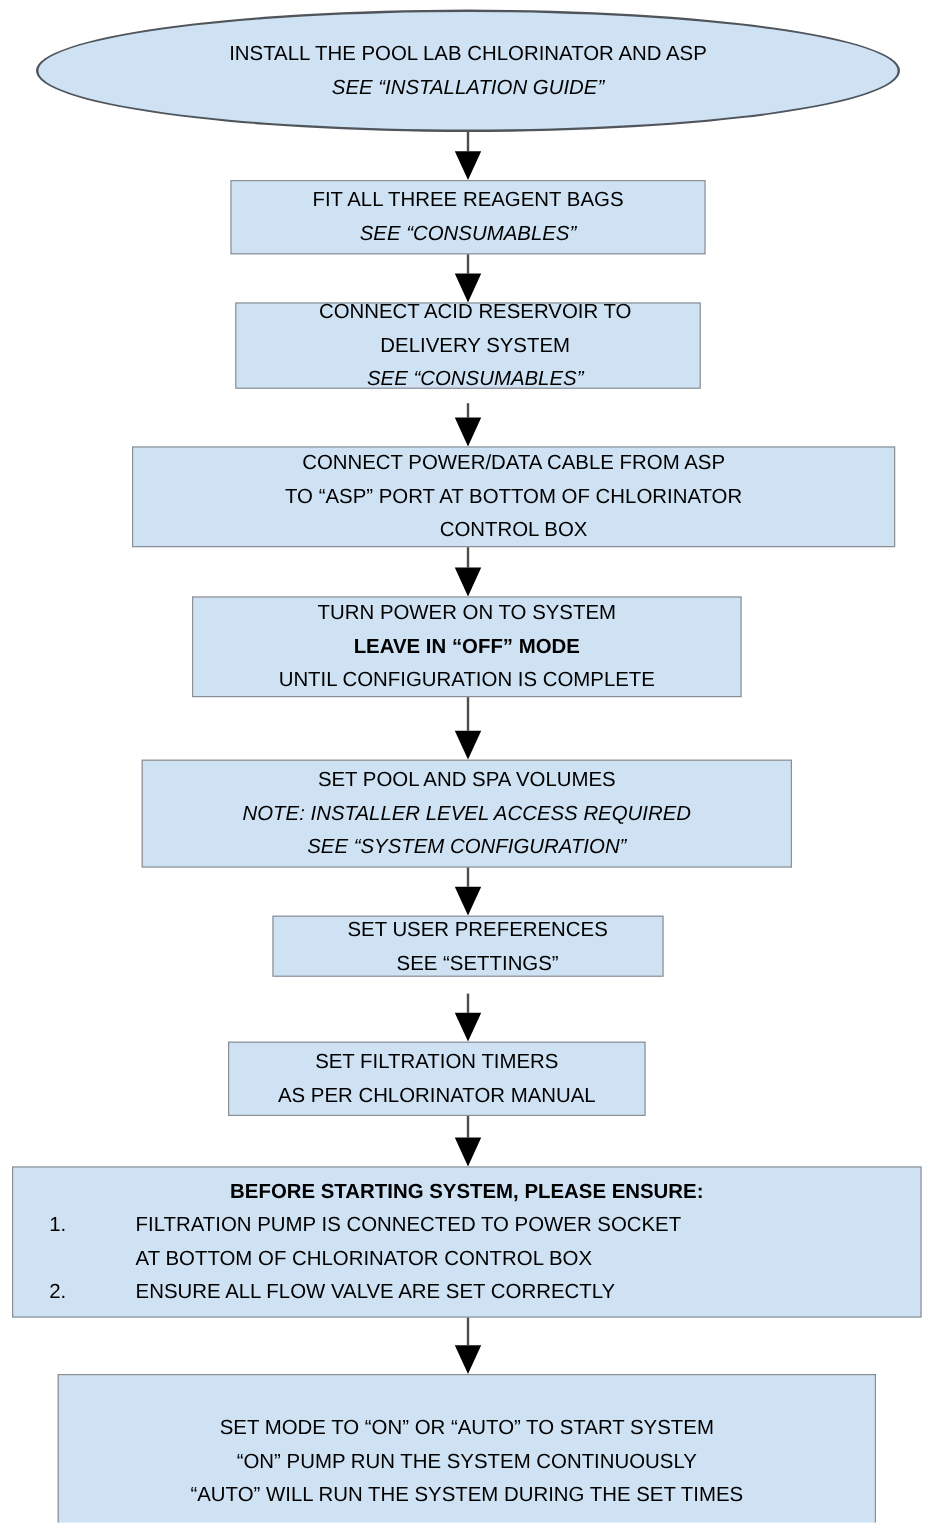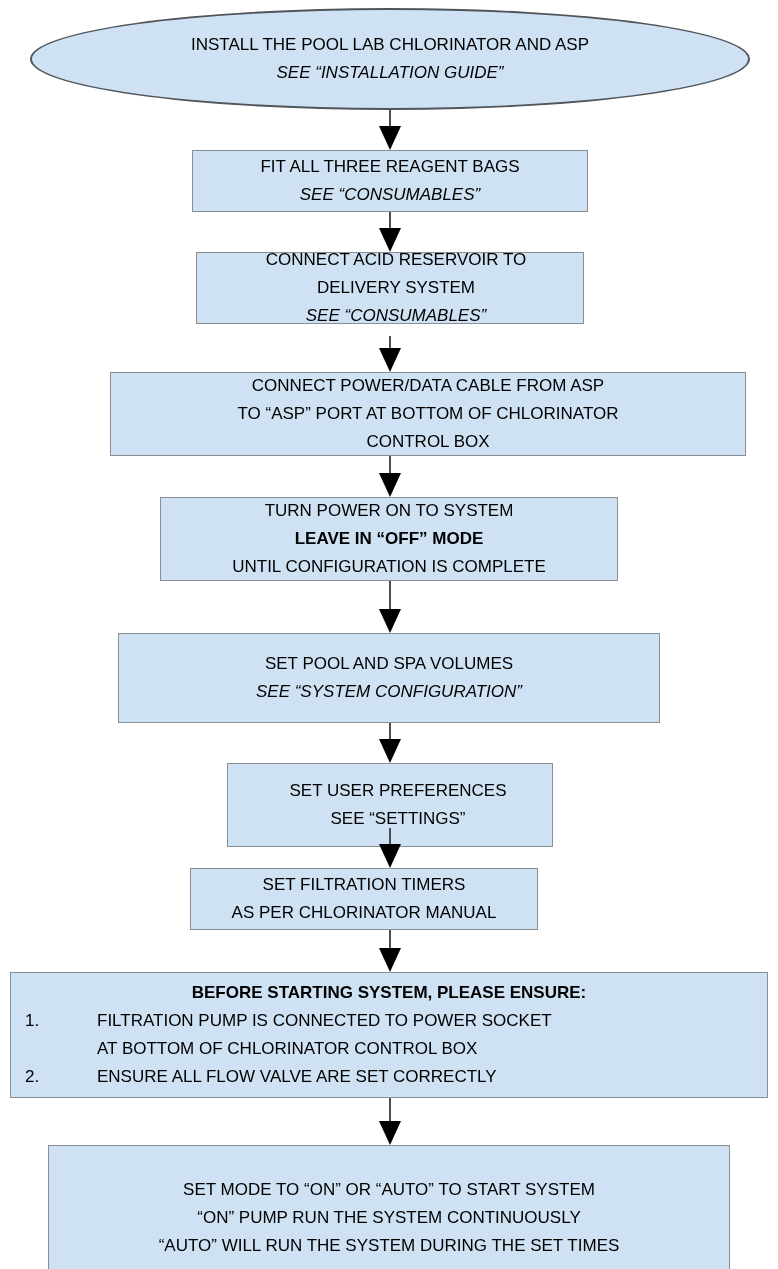--- a/index.html
+++ b/index.html
@@ -29,21 +29,21 @@
   .arrow{
     position:absolute;left:390px;transform:translateX(-50%);
     width:24px;display:flex;flex-direction:column;align-items:center;
   }
   .arrow .shaft{width:2px;flex:1 1 auto;background:var(--arrow-line);}
   .arrow .head{
     width:0;height:0;flex:0 0 auto;
     border-left:11px solid transparent;border-right:11px solid transparent;
     border-top:24px solid var(--arrow-head);
   }
-  .checklist{align-items:stretch;text-align:left;padding:6px 14px;justify-content:flex-end;}
+  .checklist{align-items:stretch;text-align:left;padding:6px 30px;justify-content:flex-end;}
   .checklist .heading{text-align:center;font-weight:bold;white-space:nowrap;}
   .checklist .row{display:grid;grid-template-columns:72px 1fr;}
   .checklist .num{text-align:left;}
 </style>
 </head>
 <body>
 
 <div class="canvas">
 
   <div class="node ellipse" style="left:30px;top:8px;width:720px;height:102px;">
@@ -94,29 +94,30 @@
     <span class="line">UNTIL CONFIGURATION IS COMPLETE</span>
   </div>
 
   <div class="arrow" style="top:581px;height:52px;">
     <div class="shaft"></div>
     <div class="head"></div>
   </div>
 
   <div class="node" style="left:118px;top:633px;width:542px;height:90px;">
     <span class="line">SET POOL AND SPA VOLUMES</span>
+    <span class="line italic">NOTE: INSTALLER LEVEL ACCESS REQUIRED</span>
     <span class="line italic">SEE “SYSTEM CONFIGURATION”</span>
   </div>
 
   <div class="arrow" style="top:723px;height:40px;">
     <div class="shaft"></div>
     <div class="head"></div>
   </div>
 
-  <div class="node" style="left:227px;top:763px;width:326px;height:84px;padding-left:16px;">
+  <div class="node" style="left:227px;top:763px;width:326px;height:51px;padding-left:16px;">
     <span class="line">SET USER PREFERENCES</span>
     <span class="line">SEE “SETTINGS”</span>
   </div>
 
   <div class="arrow" style="top:828px;height:40px;">
     <div class="shaft"></div>
     <div class="head"></div>
   </div>
 
   <div class="node" style="left:190px;top:868px;width:348px;height:62px;">

